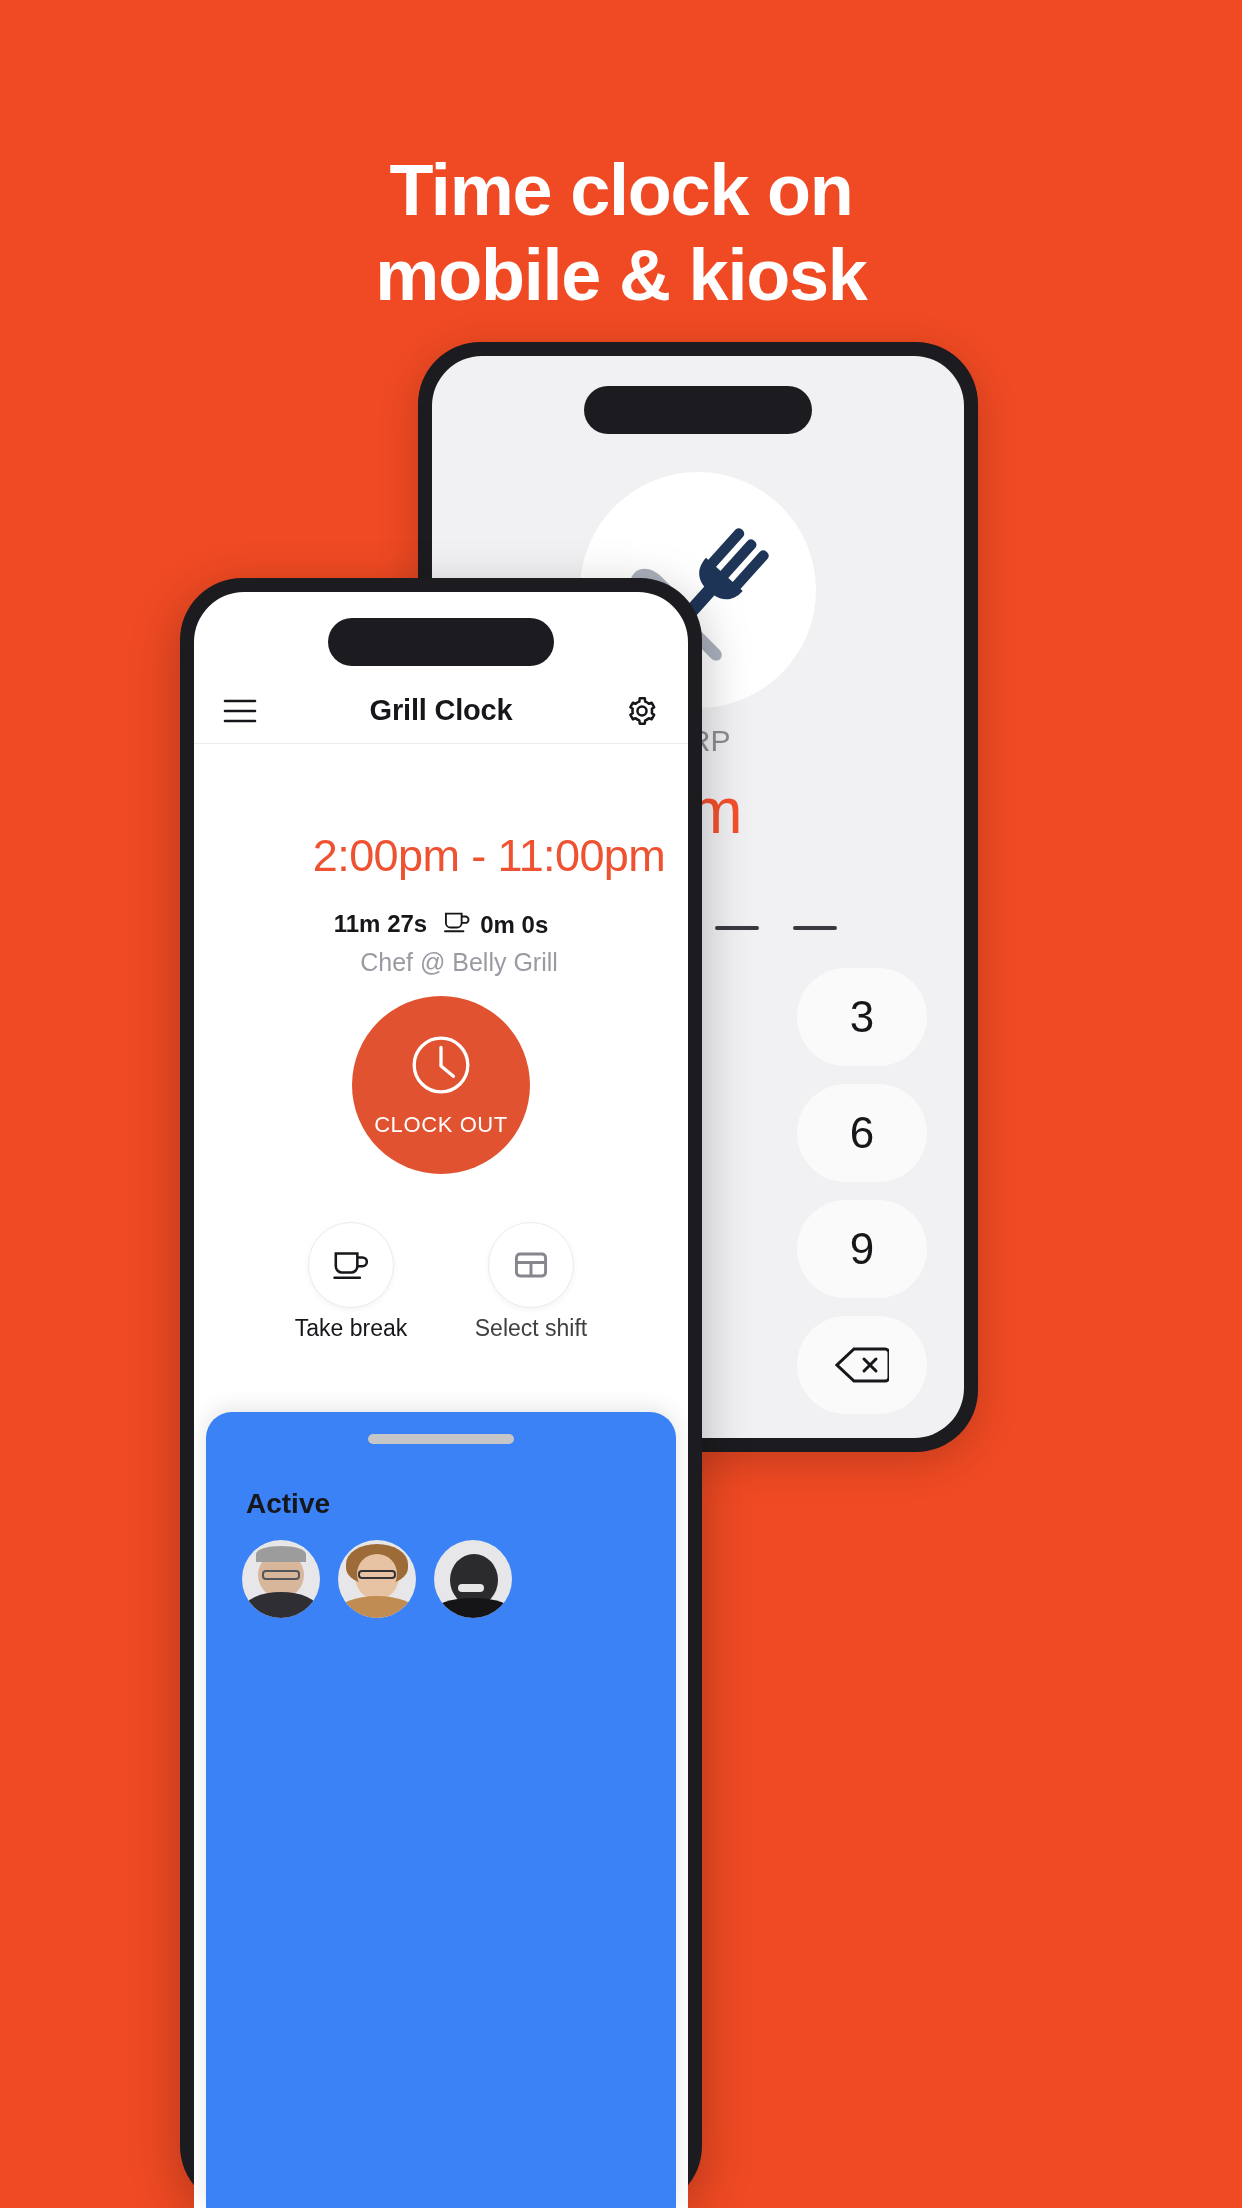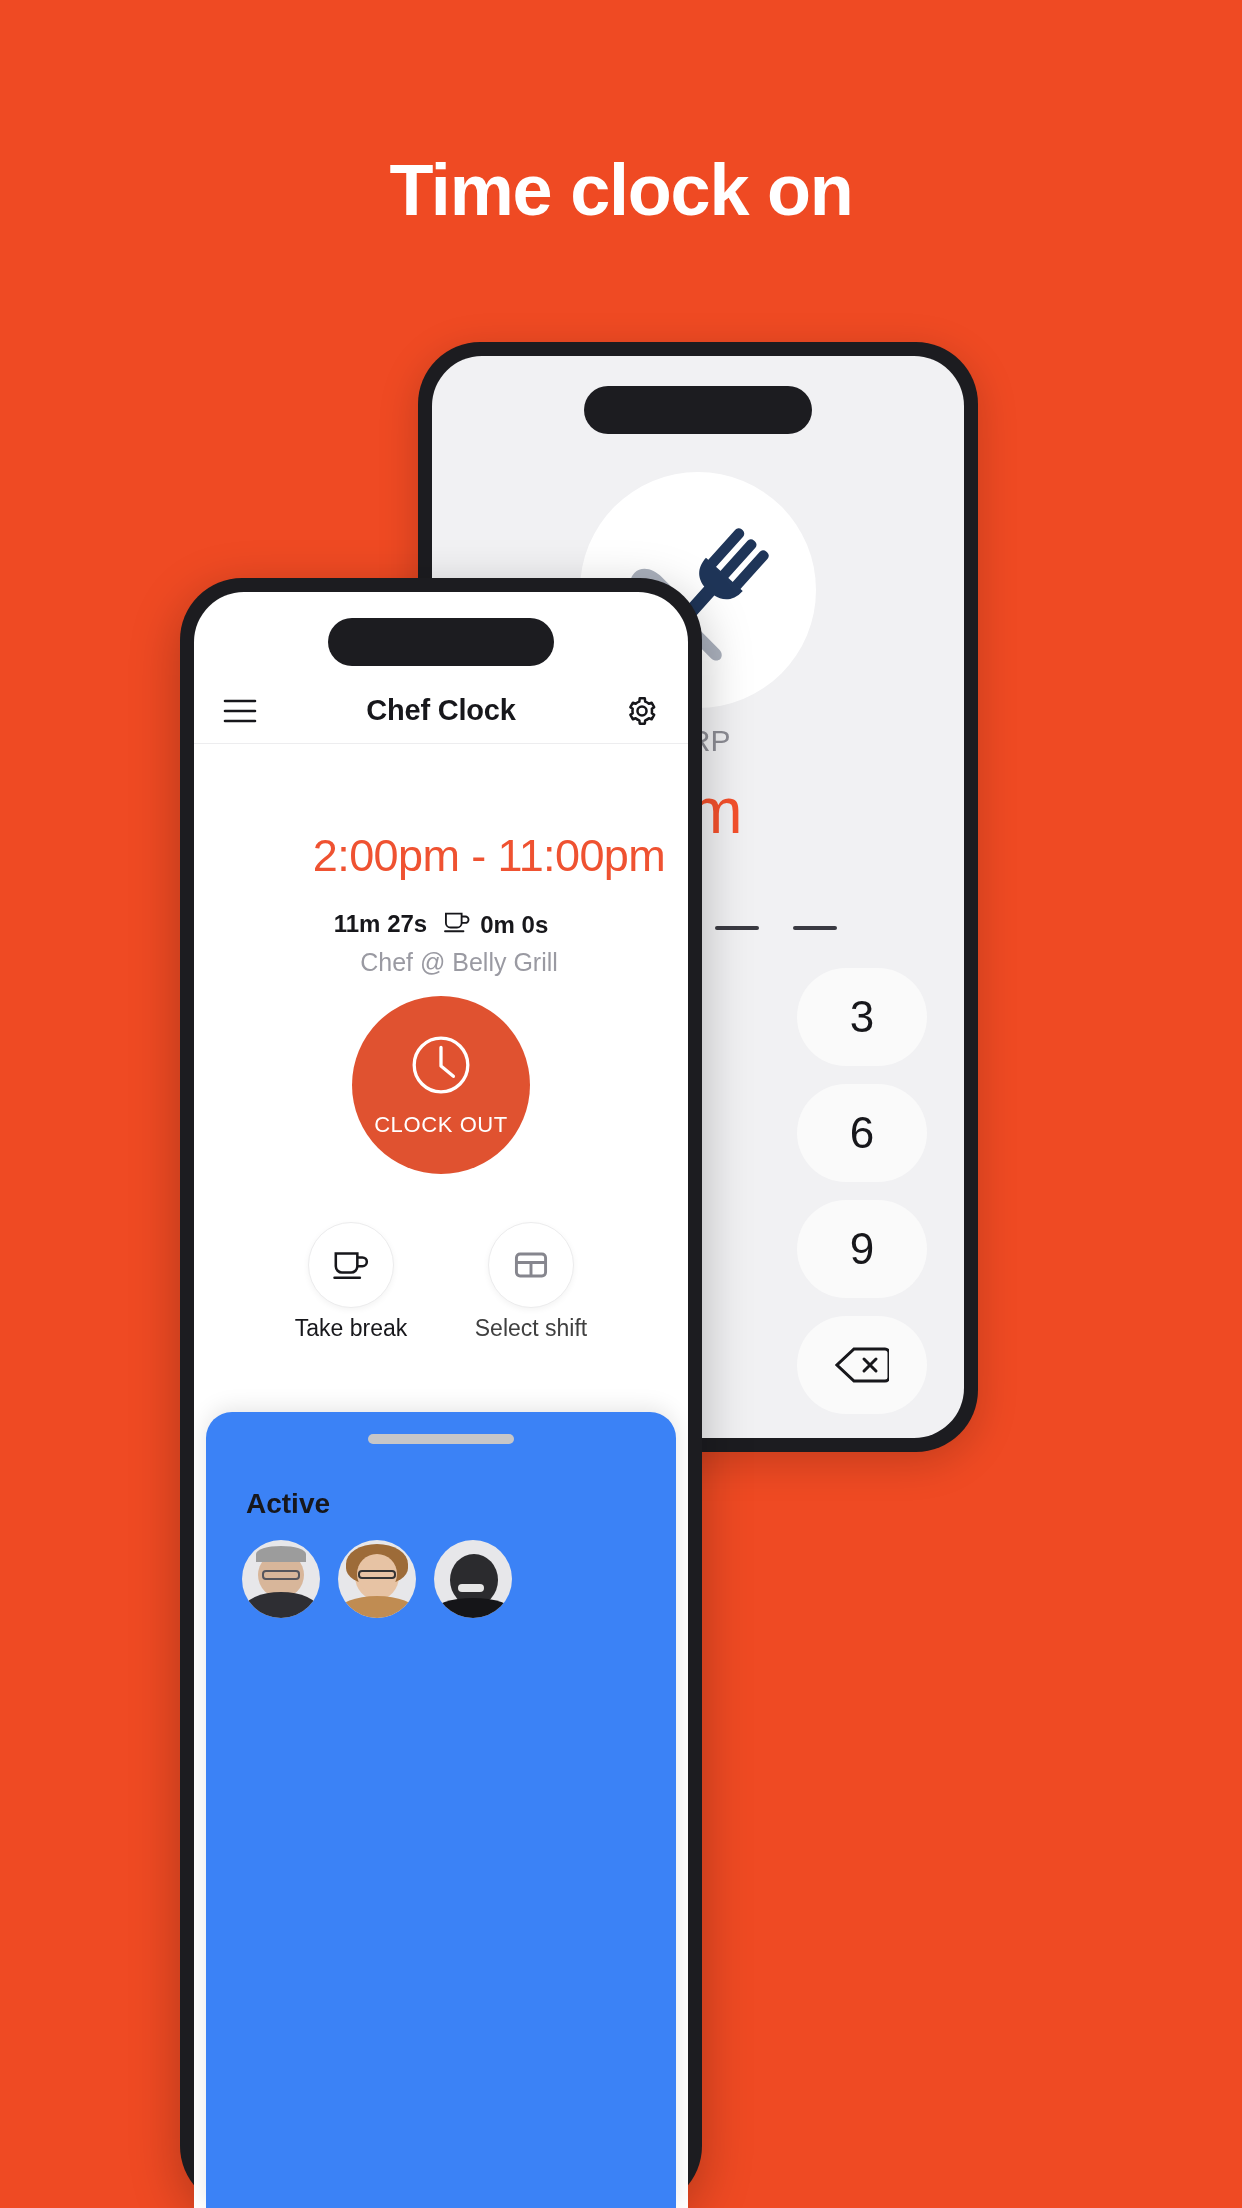--- a/index.html
+++ b/index.html
@@ -345,20 +345,21 @@
     position: relative;
   }
   .av-head { position: absolute; border-radius: 50%; }
   .av-body { position: absolute; border-radius: 50% 50% 0 0; }
 </style>
 </head>
 <body>
 
 <div class="headline">
   <span class="ln">Time clock on</span>
+  <span class="ln">mobile &amp; kiosk</span>
 </div>
 
 <div class="phone" id="back-phone">
   <div class="phone-screen">
 
     <div id="back-notch"></div>
 
     <div id="back-logo">
       <svg width="150" height="150" viewBox="0 0 100 100" aria-hidden="true">
         <g transform="rotate(-45 50 50)">
@@ -410,21 +411,21 @@
   <div class="phone-screen">
 
     <div id="front-notch"></div>
 
     <div id="app-bar">
       <div class="bar-icon">
         <svg width="34" height="26" viewBox="0 0 34 26" aria-hidden="true">
           <path d="M2 3 H32 M2 13 H32 M2 23 H32" stroke="#17171b" stroke-width="2.6" stroke-linecap="round"></path>
         </svg>
       </div>
-      <div id="app-title">Chef Clock</div>
+      <div id="app-title">Grill Clock</div>
       <div class="bar-icon">
         <svg width="32" height="32" viewBox="0 0 24 24" aria-hidden="true">
           <path d="M12 8.6a3.4 3.4 0 1 0 0 6.8 3.4 3.4 0 0 0 0-6.8z" fill="none" stroke="#17171b" stroke-width="1.9"></path>
           <path d="M19.4 13.6a7.9 7.9 0 0 0 .06-1.6 7.9 7.9 0 0 0-.06-1.6l1.7-1.3-1.9-3.3-2 .8a7.7 7.7 0 0 0-2.8-1.6L14.1 2.5h-3.8l-.3 2.5a7.7 7.7 0 0 0-2.8 1.6l-2-.8L3.3 9.1l1.7 1.3a7.9 7.9 0 0 0 0 3.2L3.3 14.9l1.9 3.3 2-.8a7.7 7.7 0 0 0 2.8 1.6l.3 2.5h3.8l.3-2.5a7.7 7.7 0 0 0 2.8-1.6l2 .8 1.9-3.3z" fill="none" stroke="#17171b" stroke-width="1.9" stroke-linejoin="round"></path>
         </svg>
       </div>
     </div>
 
     <div id="shift-range">2:00pm - 11:00pm</div>
 

